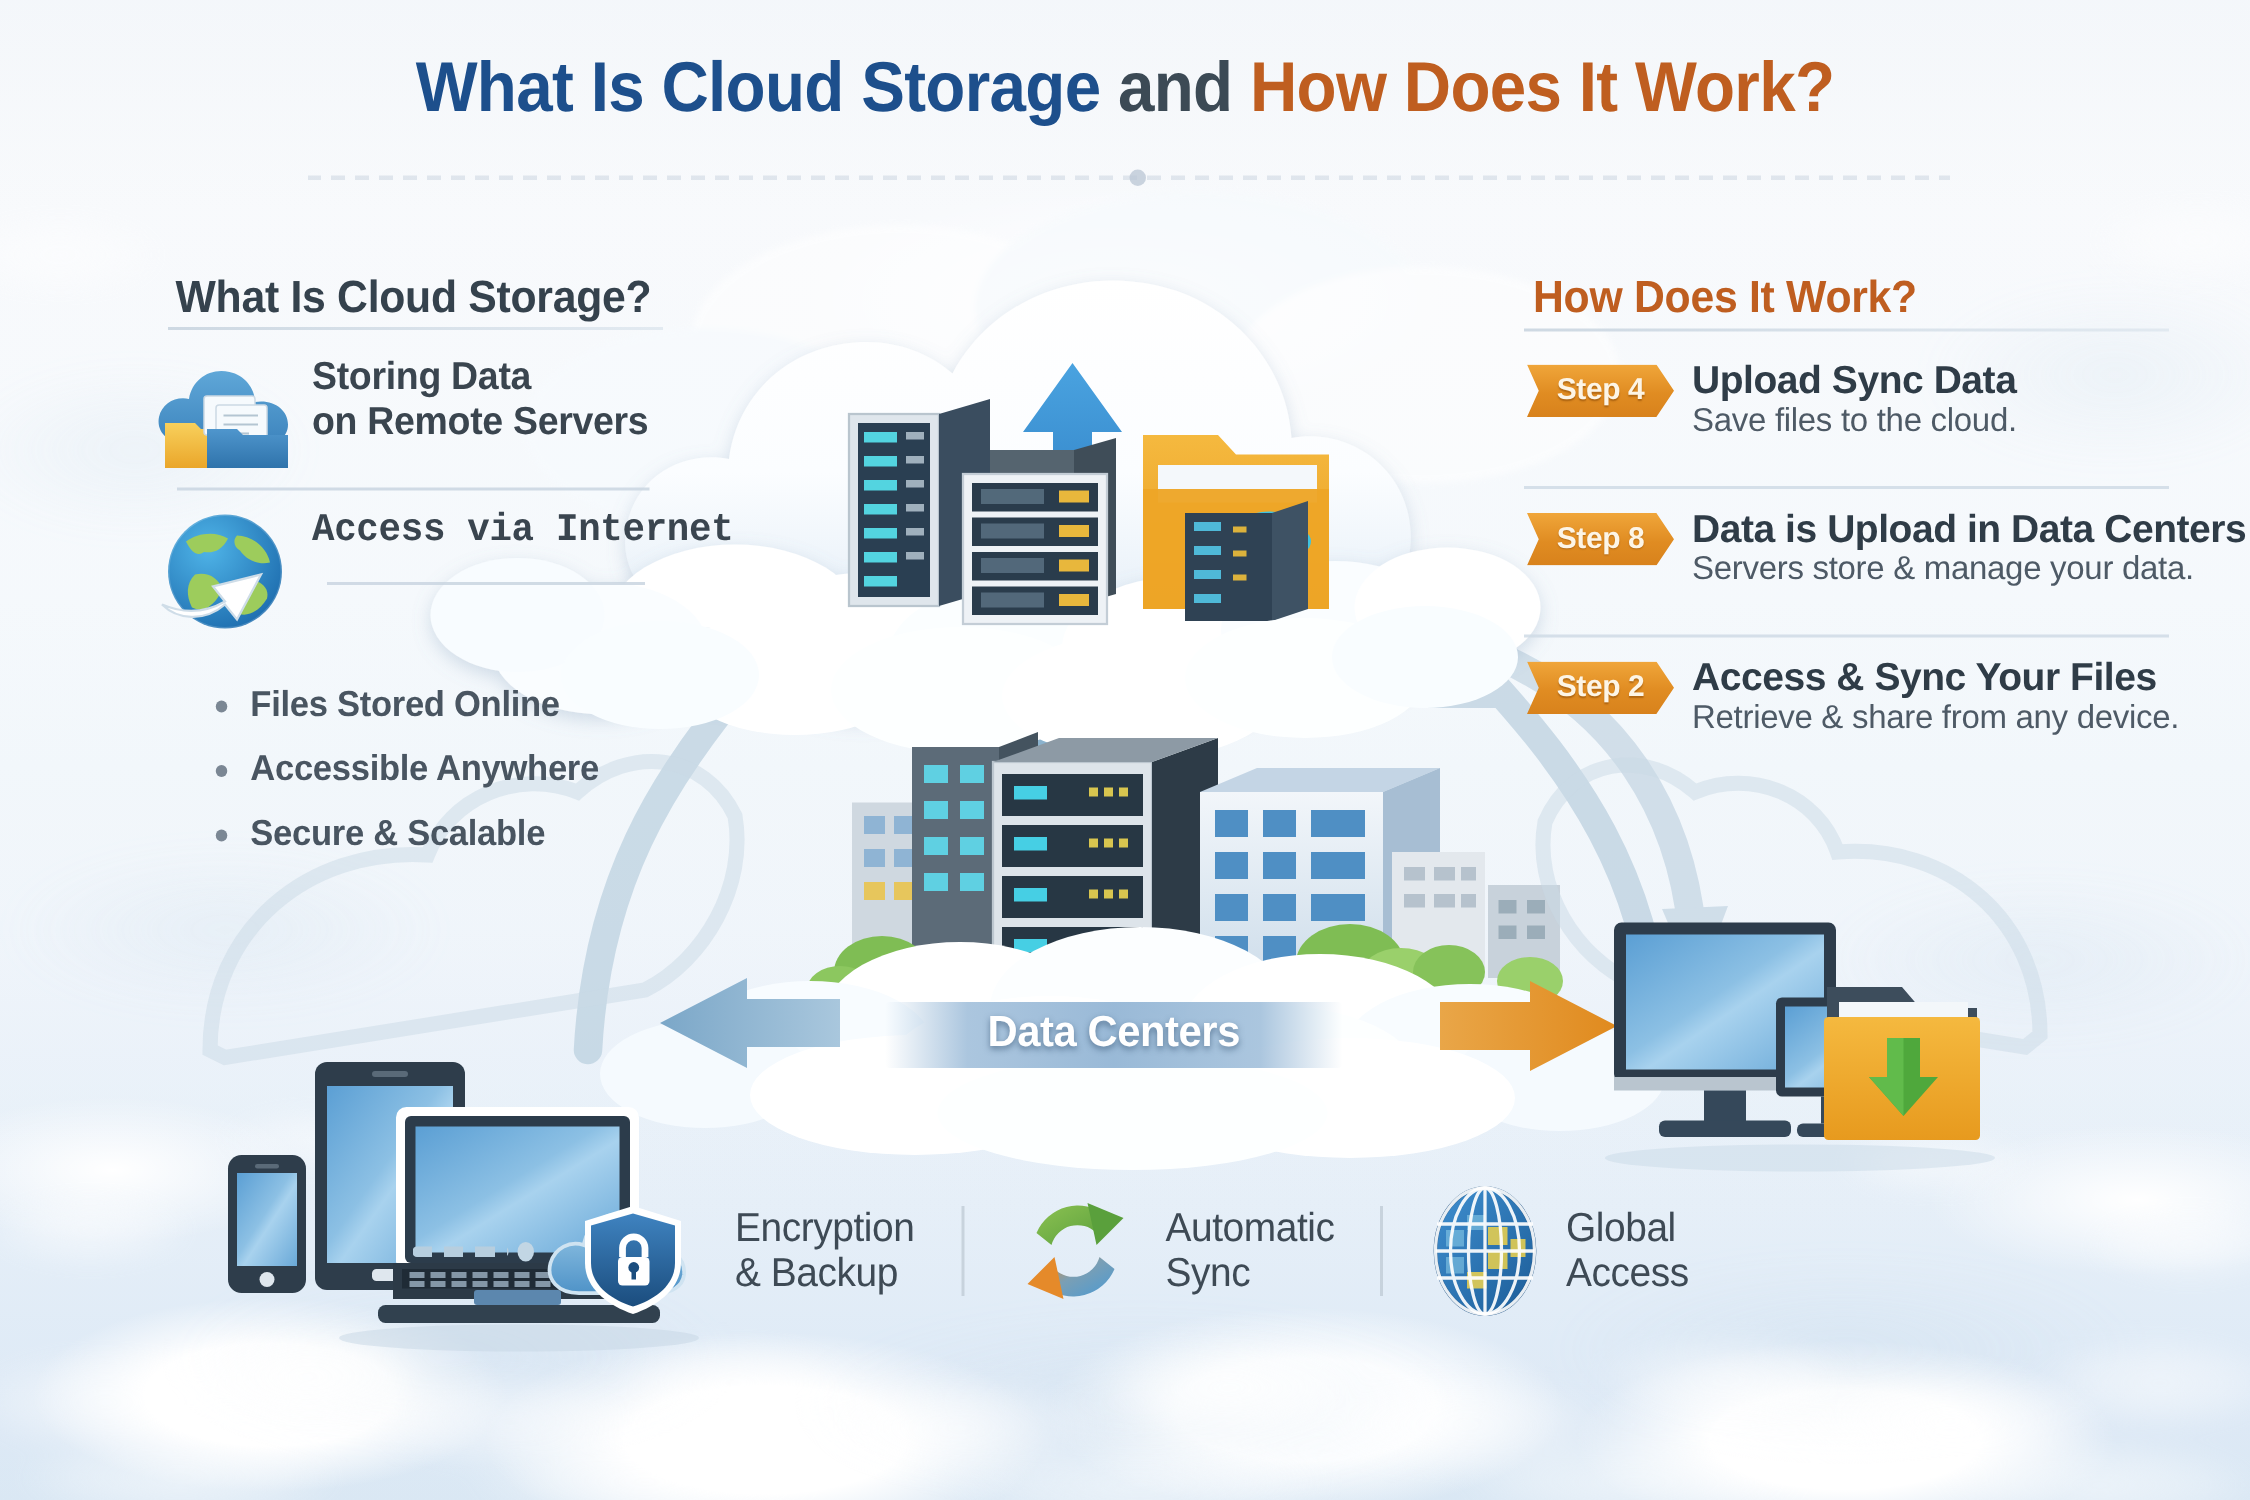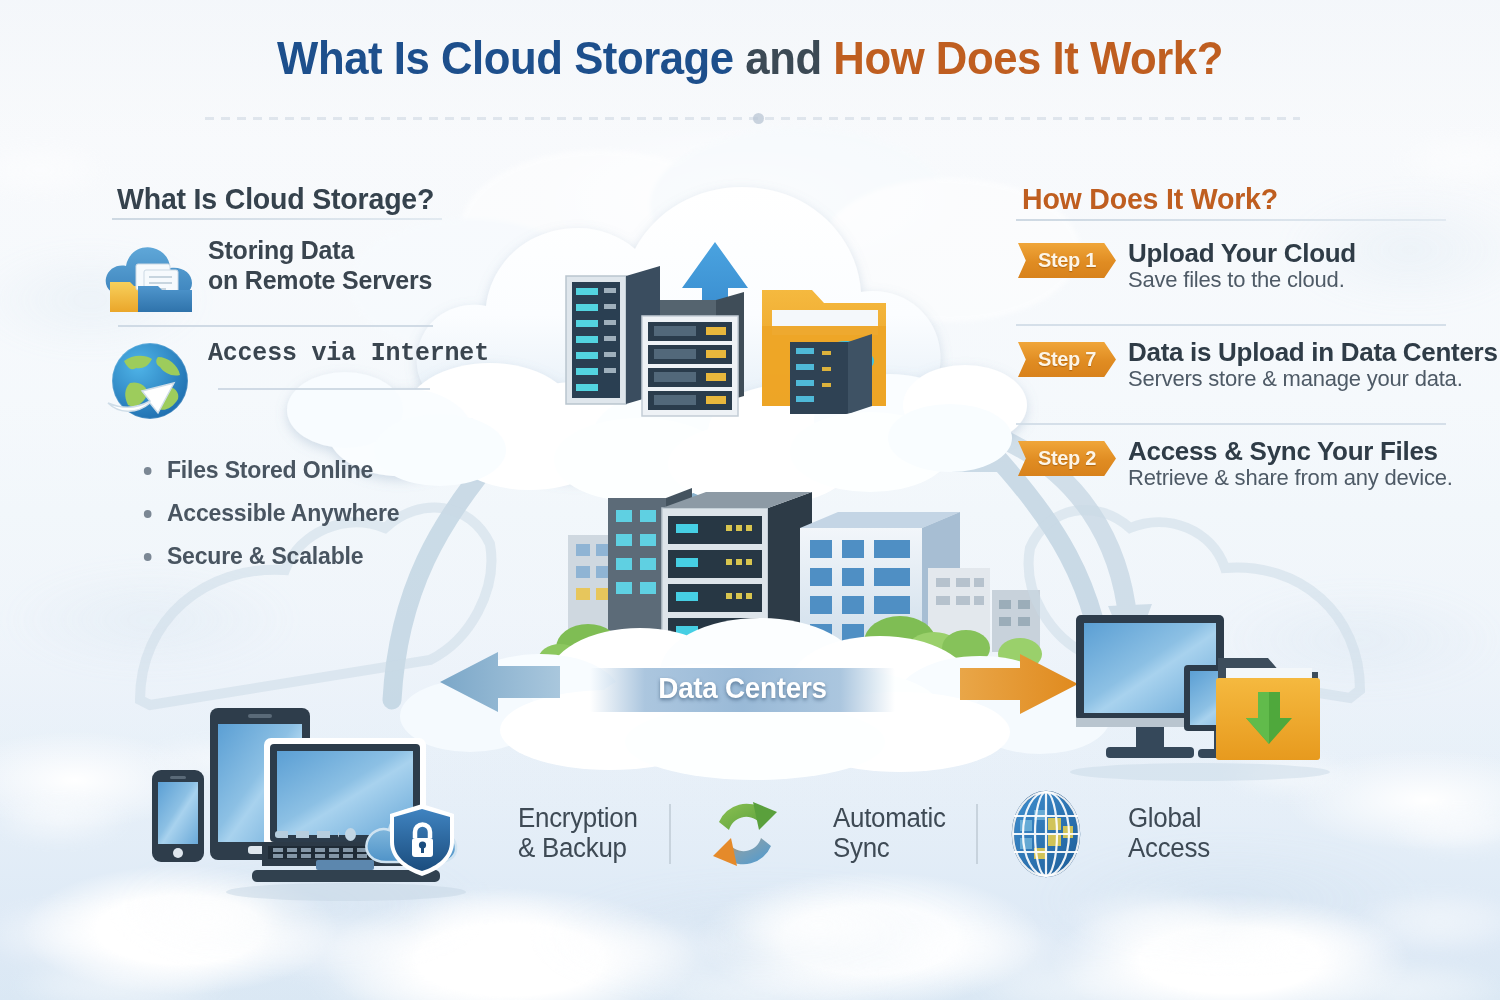--- a/index.html
+++ b/index.html
@@ -130,21 +130,21 @@
   }
   #dc-label {
     position:absolute; left:590px; top:672px; width:305px;
     text-align:center; font-weight:bold; font-size:29px; color:#ffffff;
     letter-spacing:-0.3px; text-shadow:0 2px 4px rgba(40,70,100,.55);
     transform:scaleX(.96);
   }
 
   
   #features { position:absolute; left:275px; top:788px; display:flex; align-items:center; }
-  .feat { display:flex; align-items:center;gap:28px; }
+  .feat { display:flex; align-items:center; }
   .feat-label {
     font-size:27px; color:#3e4a55; line-height:1.1; margin-left:12px;
     letter-spacing:-0.3px; white-space:nowrap; transform:scaleX(.96); transform-origin:left center;
   }
   .fsep { width:2px; height:60px; background:#c4cfd9; margin:0 26px; opacity:.9; }
   .dashlead {
     width:64px; height:7px; margin-right:6px;
     background:repeating-linear-gradient(90deg,#b7cede 0 13px, rgba(255,255,255,0) 13px 21px);
     border-radius:3px;
   }
@@ -700,30 +700,30 @@
   <ul id="bullets">
     <li>Files Stored Online</li>
     <li>Accessible Anywhere</li>
     <li>Secure &amp; Scalable</li>
   </ul>
 
   <div class="panel-h" id="rp-head">How Does It Work?</div>
   <div class="panel-rule" id="rp-rule"></div>
 
   <div class="step" id="step1">
-    <span class="badge">Step 1</span>
+    <span class="badge">Step 4</span>
     <span class="steptext">
-      <span class="step-title">Upload Your Cloud</span>
+      <span class="step-title">Upload Sync Data</span>
       <span class="step-desc">Save files to the cloud.</span>
     </span>
   </div>
   <div class="srule" id="srule1"></div>
 
   <div class="step" id="step2">
-    <span class="badge">Step 7</span>
+    <span class="badge">Step 8</span>
     <span class="steptext">
       <span class="step-title">Data is Upload in Data Centers</span>
       <span class="step-desc">Servers store &amp; manage your data.</span>
     </span>
   </div>
   <div class="srule" id="srule2"></div>
 
   <div class="step" id="step3">
     <span class="badge">Step 2</span>
     <span class="steptext">

